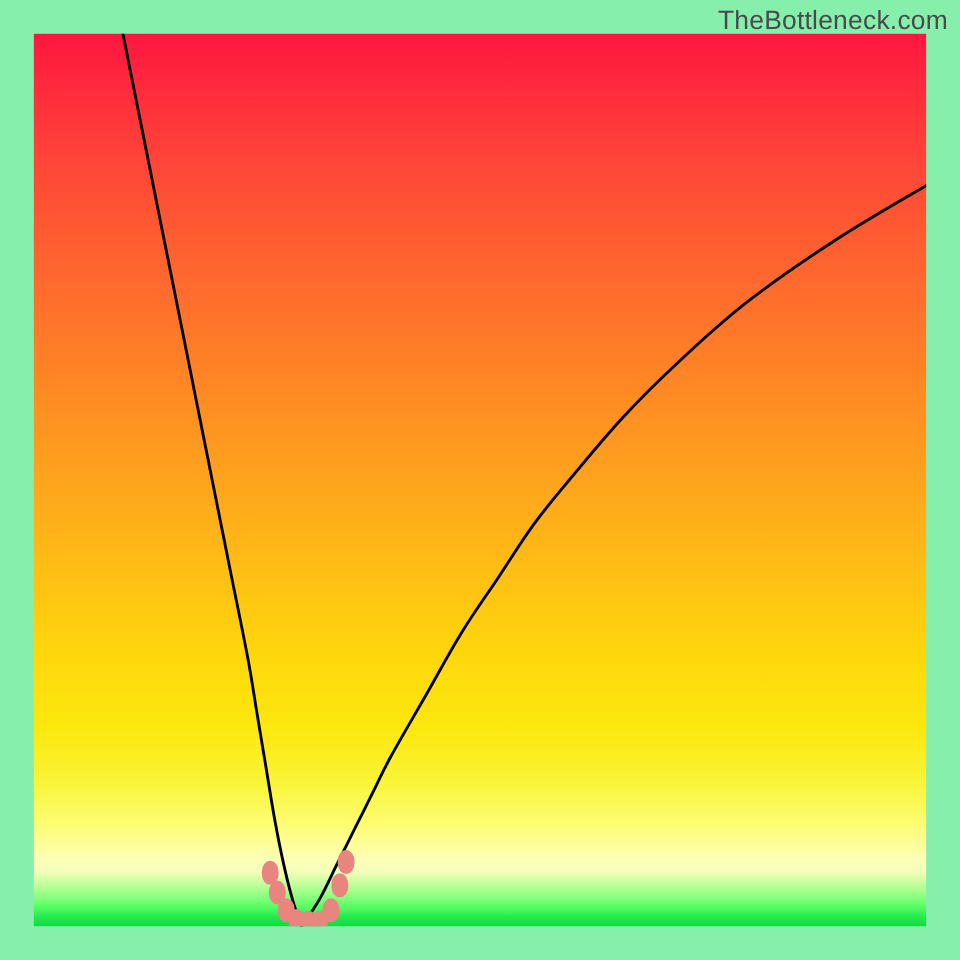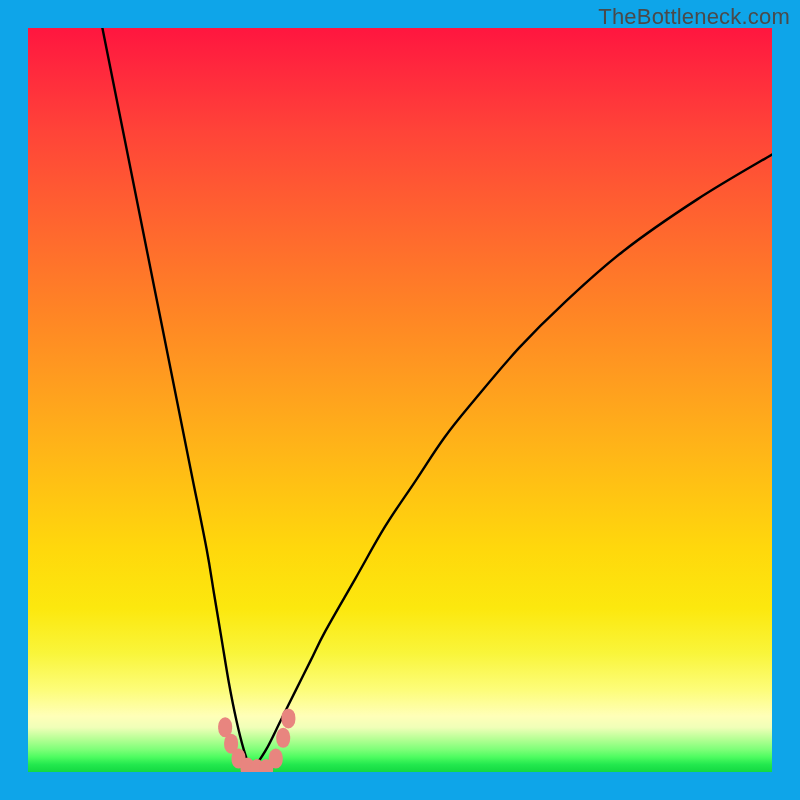--- a/index.html
+++ b/index.html
@@ -8,21 +8,21 @@
     width: 800px;
     height: 800px;
     overflow: hidden;
     background: #000;
     font-family: Arial, Helvetica, sans-serif;
   }
   .frame {
     position: absolute;
     top: 0; left: 0;
     width: 800px; height: 800px;
-    background: #0ea5e9;
+    background: #86efac;
   }
   .plot {
     position: absolute;
     top: 28px;
     left: 28px;
     width: 744px;
     height: 744px;
     overflow: hidden;
   }
   .gradient {

